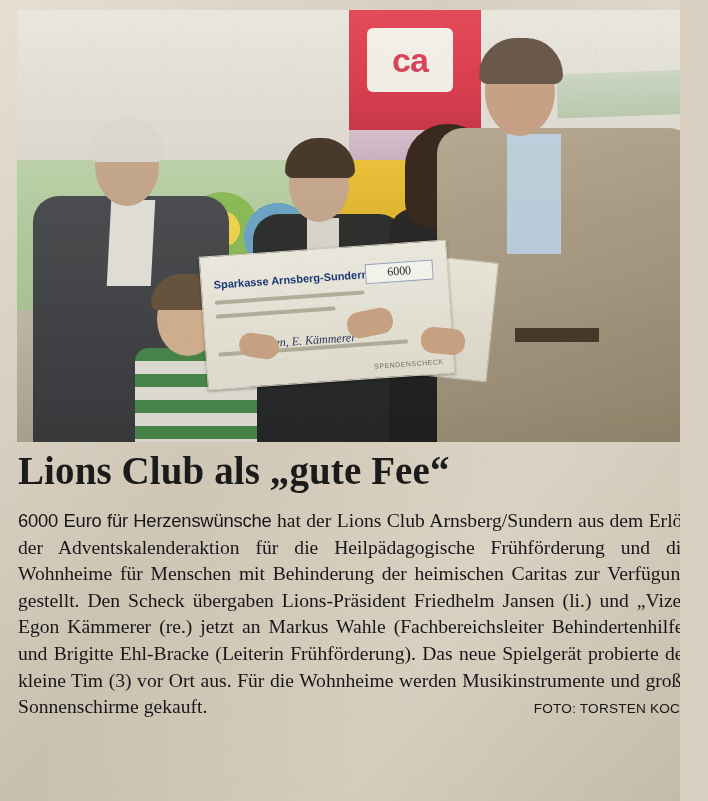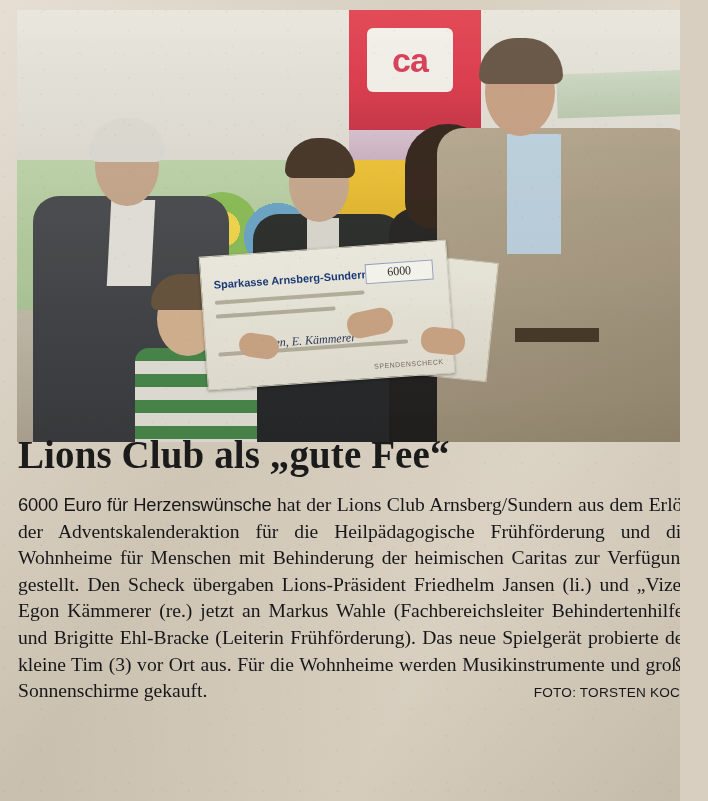--- a/index.html
+++ b/index.html
@@ -195,21 +195,21 @@
     position: absolute; inset: 0;
     background: linear-gradient(180deg, rgba(255,255,255,.07), rgba(0,0,0,.10));
     mix-blend-mode: multiply;
     opacity: .6;
   }
 
   
   #article {
     position: absolute;
     left: 18px;
-    top: 432px;
+    top: 448px;
     width: 672px;
   }
   #headline {
     font-family: "Liberation Serif", serif;
     font-size: 39px;
     line-height: 46px;
     color: #1b1b1b;
     letter-spacing: .1px;
     margin: 0 0 14px 0;
     white-space: nowrap;

